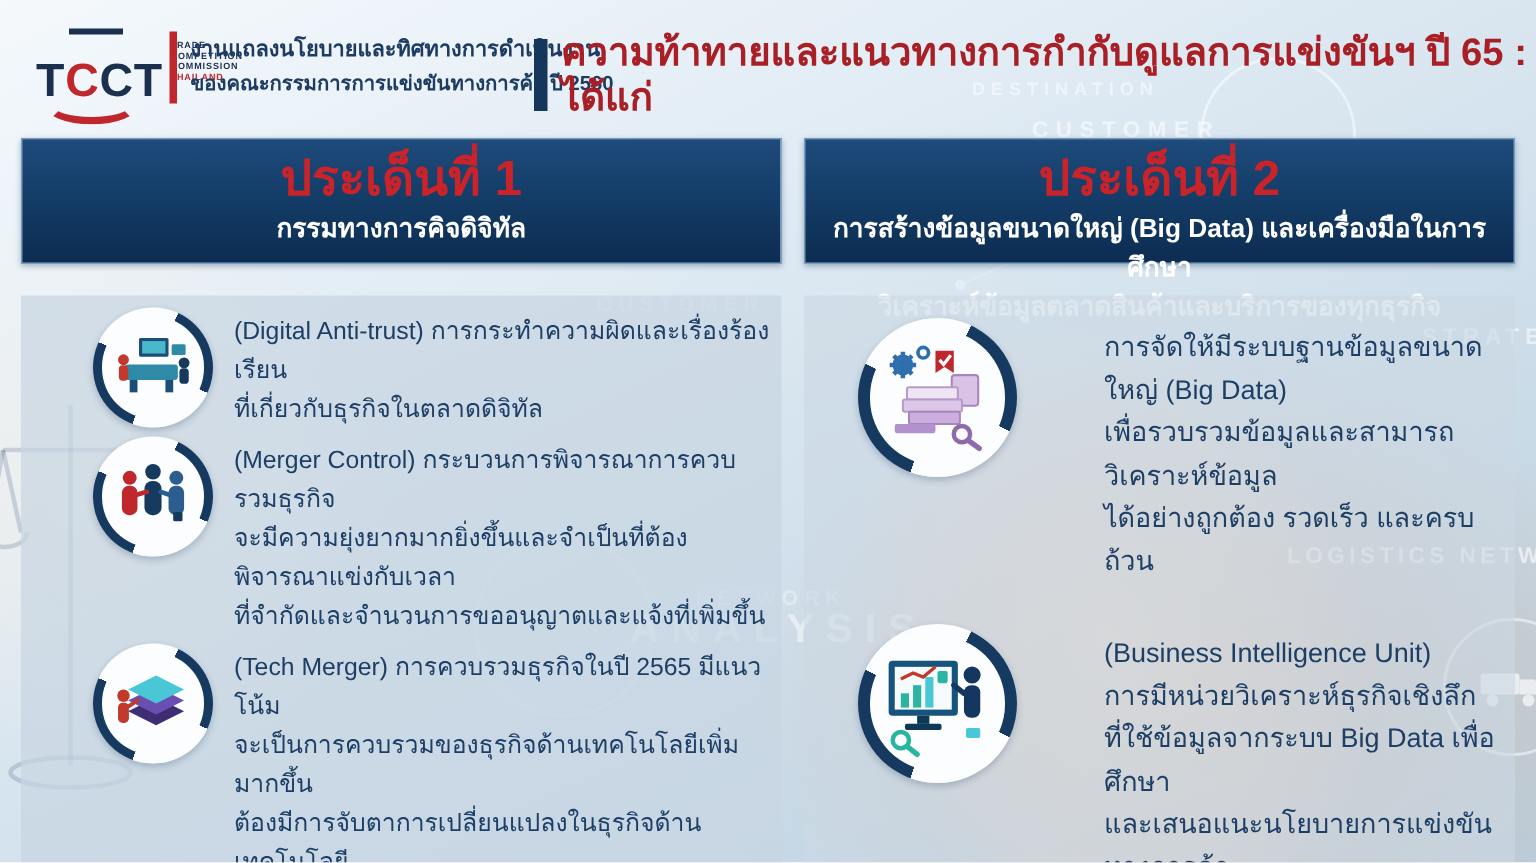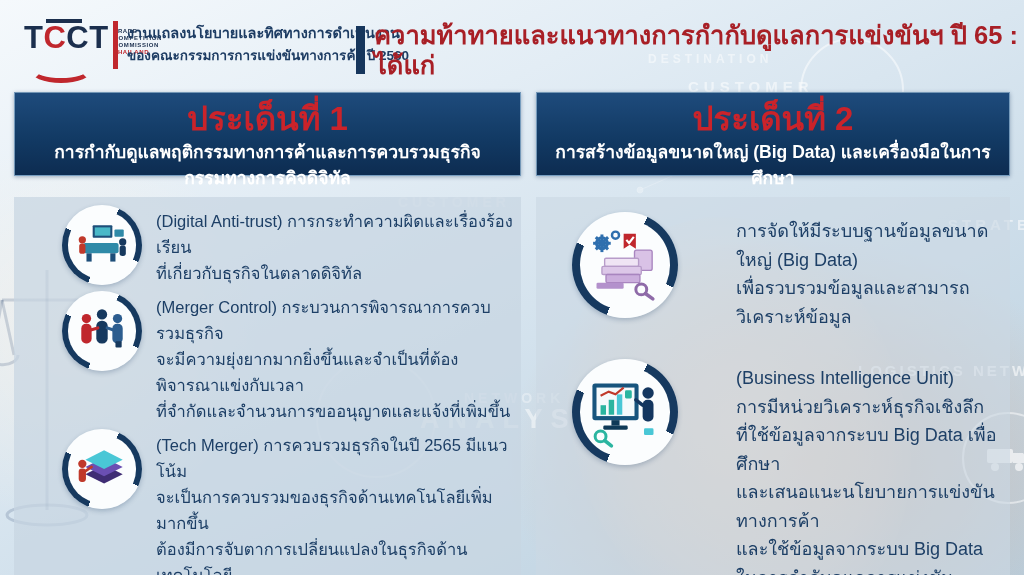--- a/index.html
+++ b/index.html
@@ -33,21 +33,21 @@
   .wm-strategy { left:948px; top:216px; font-size:15px; opacity:.55; }
   .wm-service { left:398px; top:194px; font-size:14px; opacity:.35; }
   .wm-manufacturing { left:288px; top:258px; font-size:19px; opacity:.42; letter-spacing:6px; }
   .wm-network { left:464px; top:390px; font-size:14px; opacity:.35; }
   .wm-analysis { left:420px; top:404px; font-size:27px; opacity:.5; letter-spacing:8px; }
   .wm-logistics { left:858px; top:362px; font-size:15px; opacity:.6; letter-spacing:3px; }
 
   
   .topbar { position:absolute; left:0; top:0; width:1024px; height:90px; }
   .logo-block { position:absolute; left:24px; top:19px; display:flex; }
-  .logo-letters { font-weight:bold; font-size:31px; line-height:30px; color:#1b2f4e; letter-spacing:.5px; position:relative; padding-top:4px; }
+  .logo-letters { font-weight:bold; font-size:31px; line-height:30px; color:#1b2f4e; letter-spacing:.5px; position:relative; padding-top:20px; }
   .logo-letters span:nth-child(3) { color:#c0272d; }
   .logo-bar { position:absolute; left:22px; top:0; width:36px; height:4px; background:#1b2f4e; }
   .logo-arc { position:absolute; left:6px; top:38px; width:62px; height:26px;
     border:5px solid transparent; border-bottom:5px solid #c0272d; border-radius:50%; }
   .logo-tagline { margin-left:5px; padding-top:9px; font-size:6px; line-height:7px; font-weight:bold;
     color:#1b2f4e; letter-spacing:.6px; }
   .logo-tagline div:nth-child(4) { color:#c0272d; }
   .red-sep { position:absolute; left:113px; top:21px; width:5px; height:48px; background:#c0272d; }
   .event-text { position:absolute; left:127px; top:22px; color:#1d3c63; }
   .event-text .l1 { font-size:14.5px; font-weight:bold; line-height:23px; }
@@ -156,21 +156,20 @@
     </div>
     <div class="title-group">
       <div class="title-bar"></div>
       <h1 class="slide-title">ความท้าทายและแนวทางการกำกับดูแลการแข่งขันฯ ปี 65 : ได้แก่</h1>
     </div>
   </div>
 
   <section class="panel panel-left">
     <div class="panel-header">
       <div class="panel-heading">ประเด็นที่ 1</div>
-      <div class="panel-sub">การกำกับดูแลพฤติกรรมทางการค้าและการควบรวมธุรกิจ</div>
       <div class="panel-sub">กรรมทางการคิจดิจิทัล</div>
     </div>
     <div class="panel-body">
 
       <div class="item">
         <div class="icon-circle">
             <div class="icon-inner">
           <svg width="58" height="58" viewBox="0 0 56 56">
             <rect x="19" y="9" width="19" height="12" rx="1" fill="#1d4e79"></rect>
             <rect x="21" y="11" width="15" height="8" fill="#49b8c8"></rect>
@@ -235,20 +234,21 @@
         </div>
       </div>
 
     </div>
   </section>
 
   <section class="panel panel-right">
     <div class="panel-header">
       <div class="panel-heading">ประเด็นที่ 2</div>
       <div class="panel-sub">การสร้างข้อมูลขนาดใหญ่ (Big Data) และเครื่องมือในการศึกษา</div>
+      <div class="panel-sub">วิเคราะห์ข้อมูลตลาดสินค้าและบริการของทุกธุรกิจ</div>
     </div>
     <div class="panel-body">
 
       <div class="item">
         <div class="icon-circle">
             <div class="icon-inner">
           <svg width="76" height="76" viewBox="0 0 56 56">
             <g fill="none" stroke="#2f6fae" stroke-width="2.2">
               <circle cx="11" cy="12" r="4"></circle>
               <line x1="11" y1="5.5" x2="11" y2="18.5"></line>
@@ -265,20 +265,21 @@
             <rect x="14" y="35" width="25" height="6" rx="1" fill="#cbaedd" stroke="#a885bf" stroke-width="1"></rect>
             <rect x="7" y="41" width="20" height="4.5" rx="1" fill="#b391cc"></rect>
             <circle cx="40" cy="46" r="4" fill="none" stroke="#8e6aa8" stroke-width="2.2"></circle>
             <line x1="43" y1="49" x2="48.5" y2="53" stroke="#8e6aa8" stroke-width="2.6" stroke-linecap="round"></line>
           </svg>
         </div>
           </div>
         <div class="item-text">
           <div>การจัดให้มีระบบฐานข้อมูลขนาดใหญ่ (Big Data)</div>
           <div>เพื่อรวบรวมข้อมูลและสามารถวิเคราะห์ข้อมูล</div>
+          <div>ได้อย่างถูกต้อง รวดเร็ว และครบถ้วน</div>
         </div>
       </div>
 
       <div class="item">
         <div class="icon-circle">
             <div class="icon-inner">
           <svg width="76" height="76" viewBox="0 0 56 56">
             <rect x="4" y="7" width="34" height="27" rx="2" fill="#17547d"></rect>
             <rect x="7" y="10" width="28" height="21" fill="#f5fafc"></rect>
             <rect x="10" y="23" width="4" height="7" fill="#2bb5a0"></rect>

